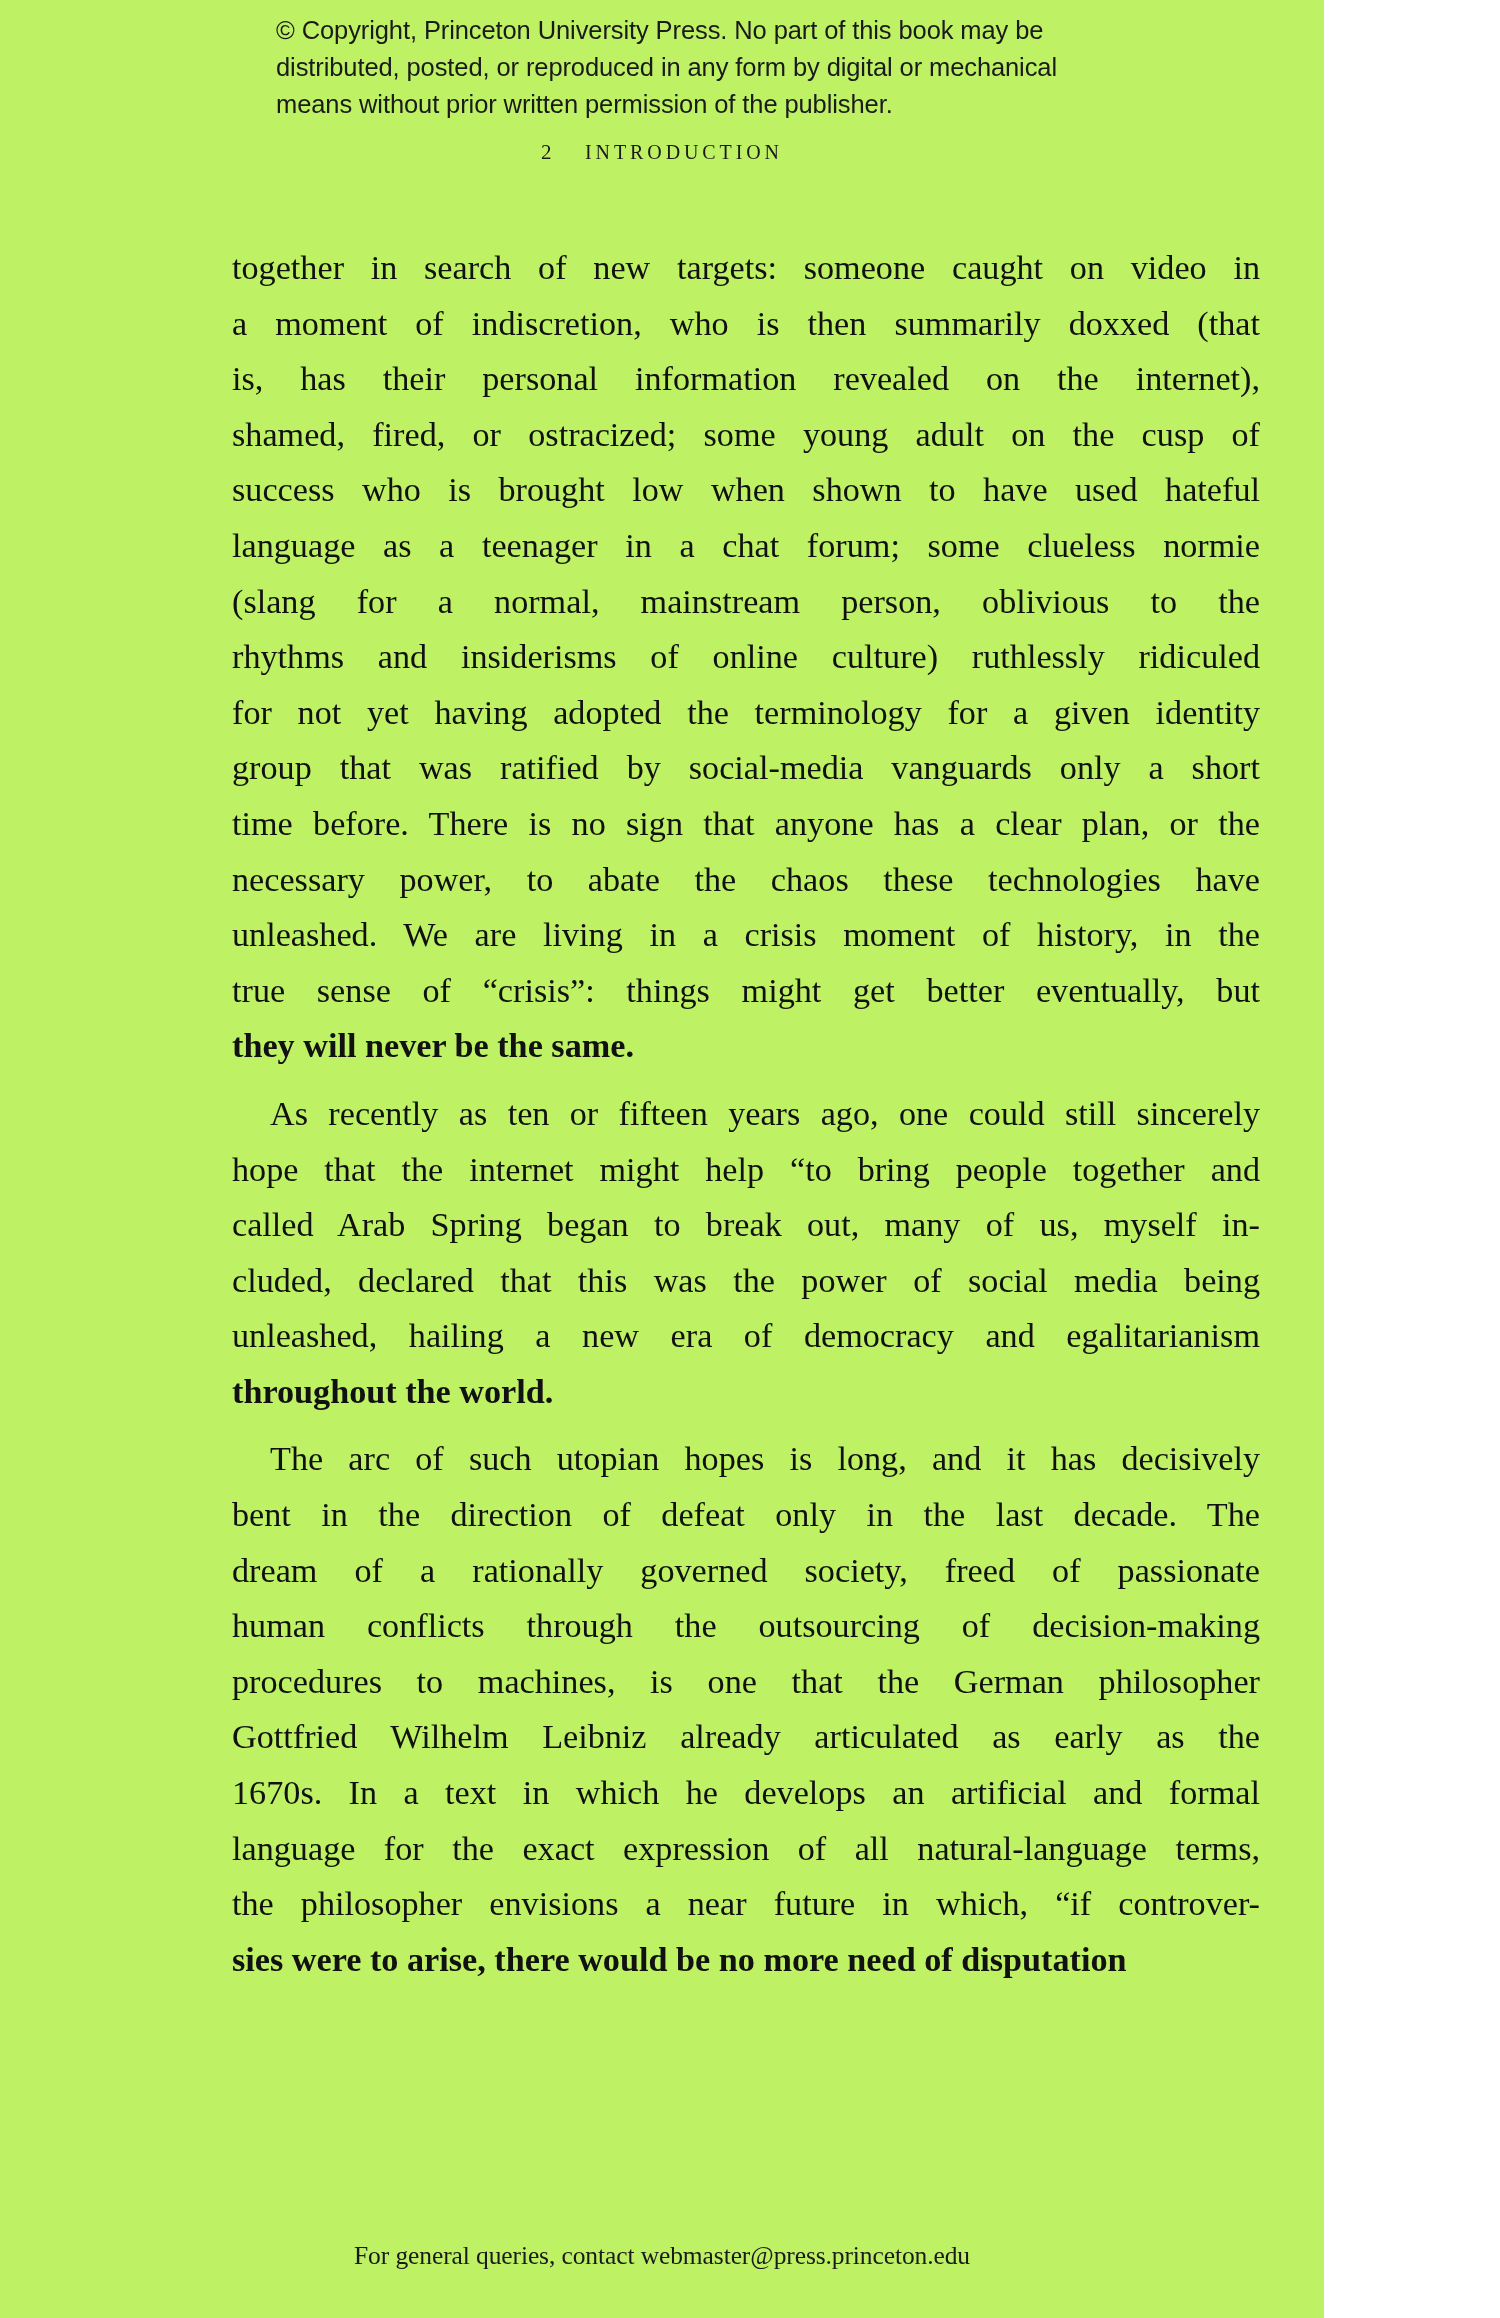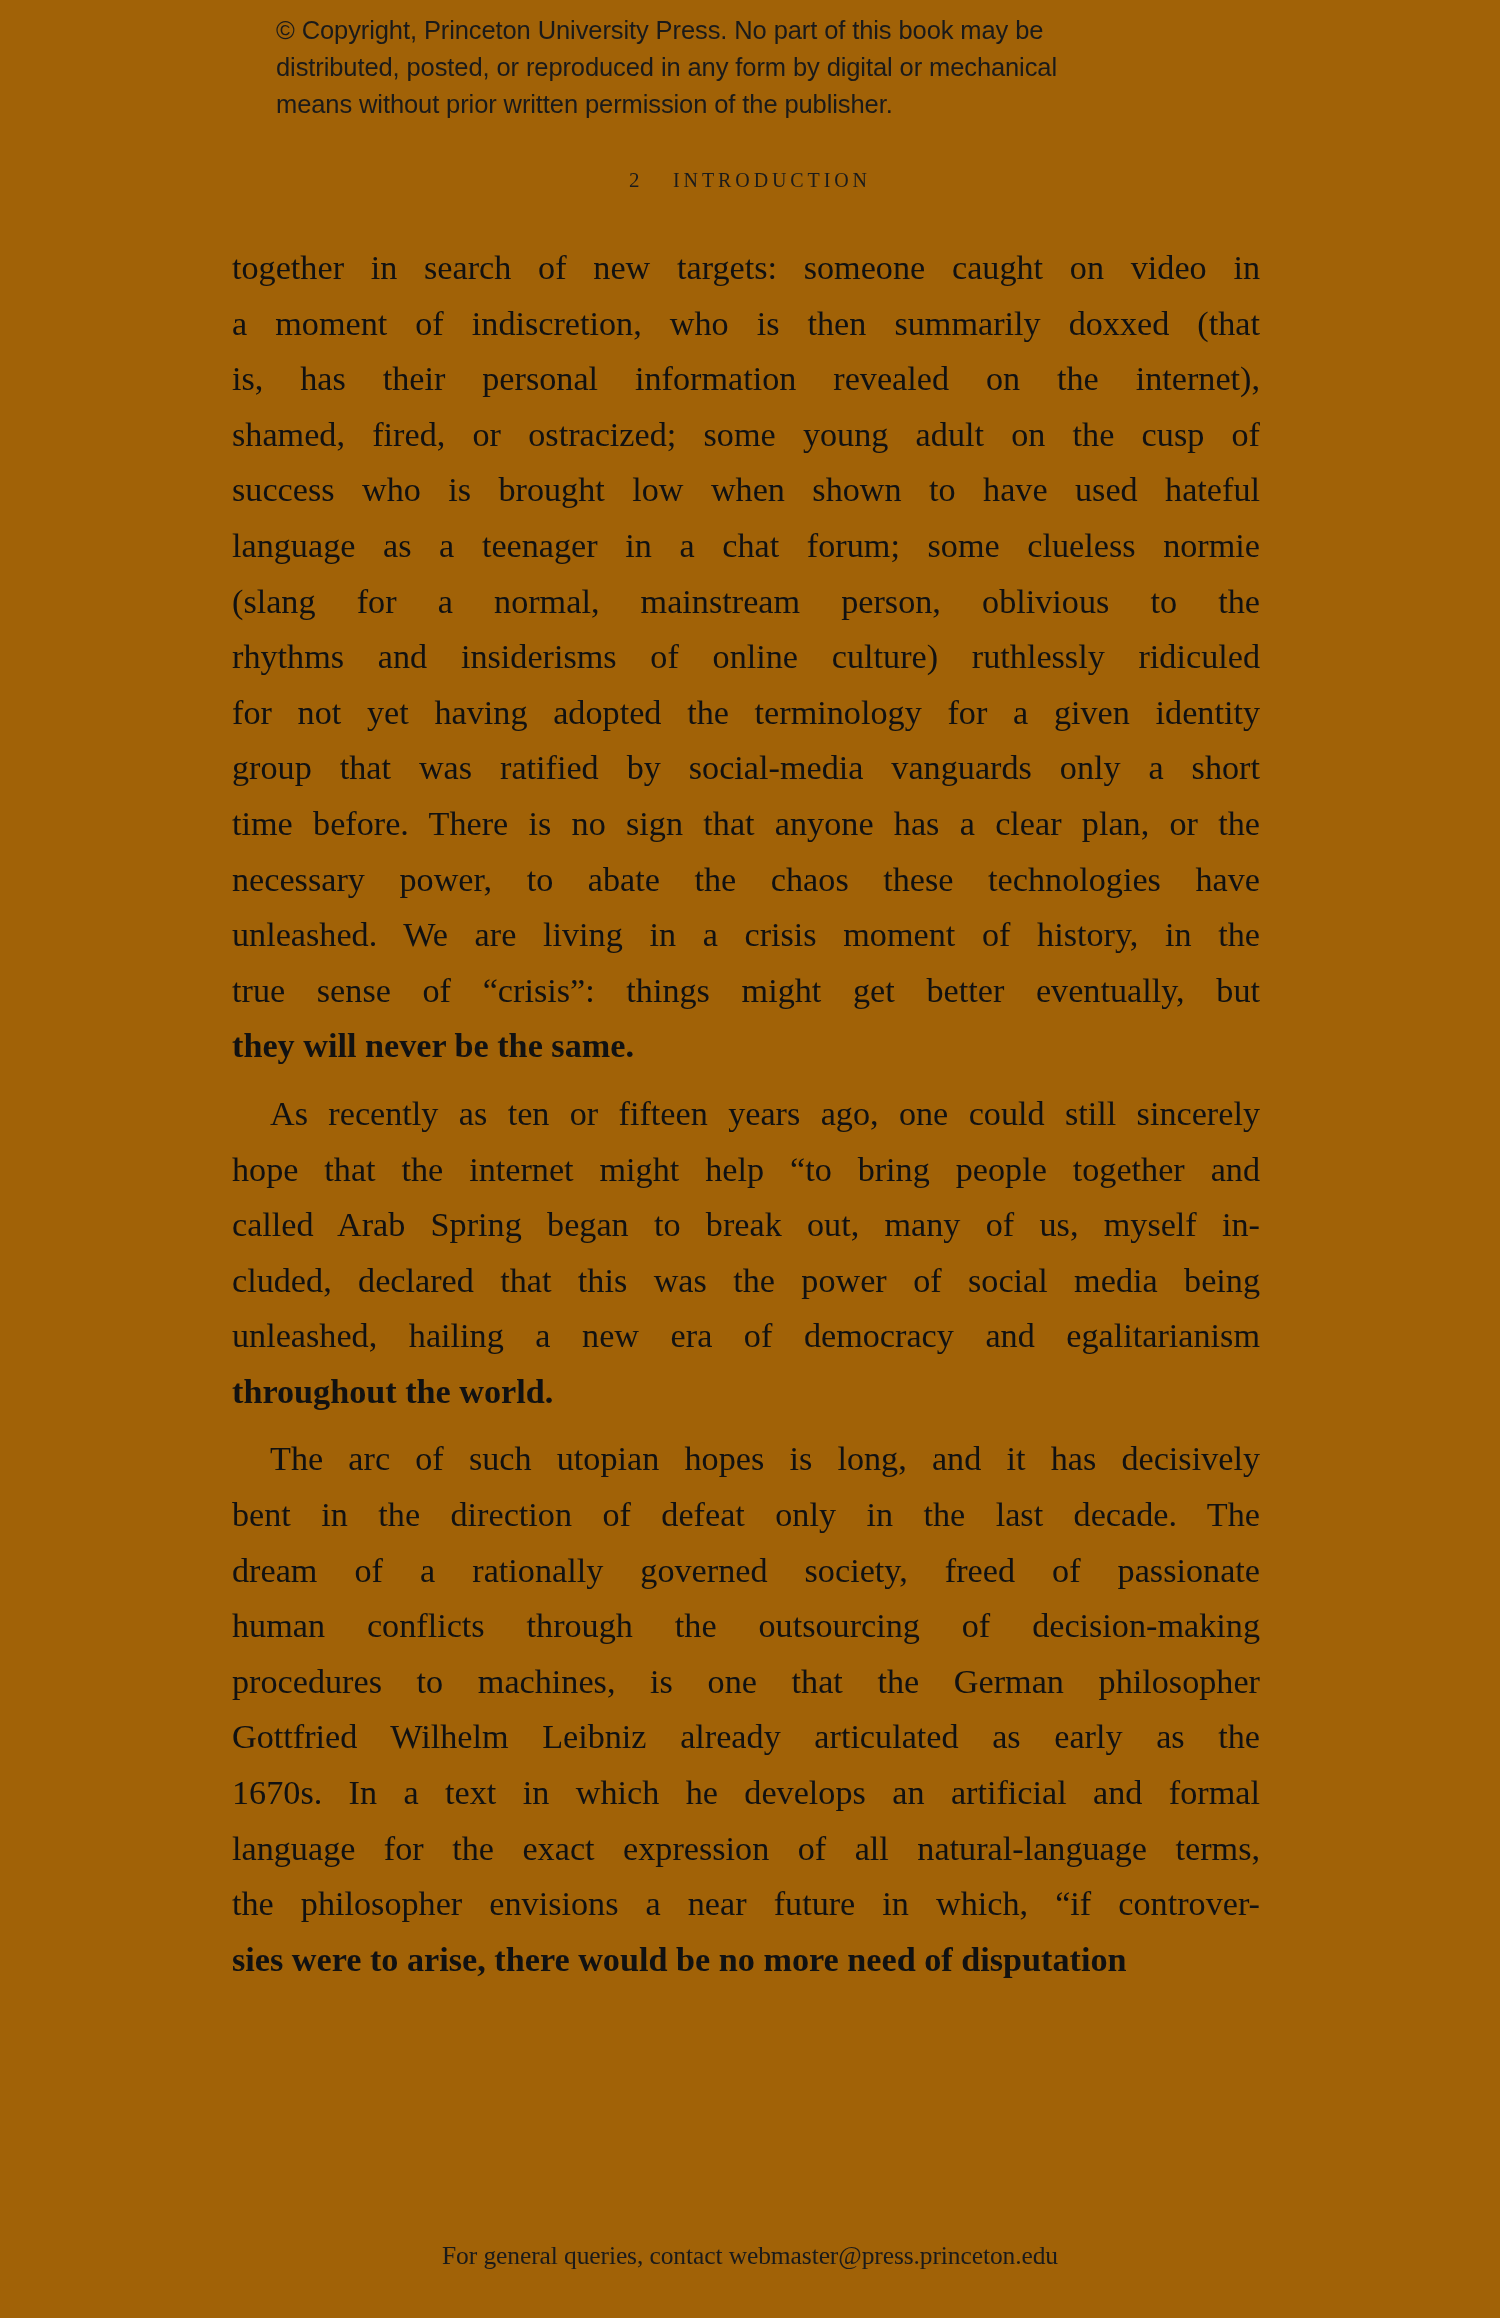--- a/index.html
+++ b/index.html
@@ -3,23 +3,23 @@
 <meta charset="utf-8">
 <style>
   html, body {
     margin: 0;
     padding: 0;
     background: #ffffff;
   }
 
   .page {
     position: relative;
-    width: 1500px;
+    width: 1324px;
     height: 2318px;
-    background: #a16207;
+    background: #bef264;
     overflow: hidden;
     box-sizing: border-box;
   }
 
   
   .copyright-notice {
     position: absolute;
     left: 276px;
     top: 12px;
     width: 940px;
@@ -32,21 +32,21 @@
   .copyright-notice .cline {
     display: block;
     white-space: nowrap;
   }
 
   
   .running-head {
     position: absolute;
     left: 0;
     right: 0;
-    top: 168px;
+    top: 140px;
     text-align: center;
     font-family: "Liberation Serif", serif;
     font-size: 21px;
     color: #1b1b1b;
   }
   .running-head .folio {
     letter-spacing: 1px;
   }
   .running-head .rh-gap {
     display: inline-block;

